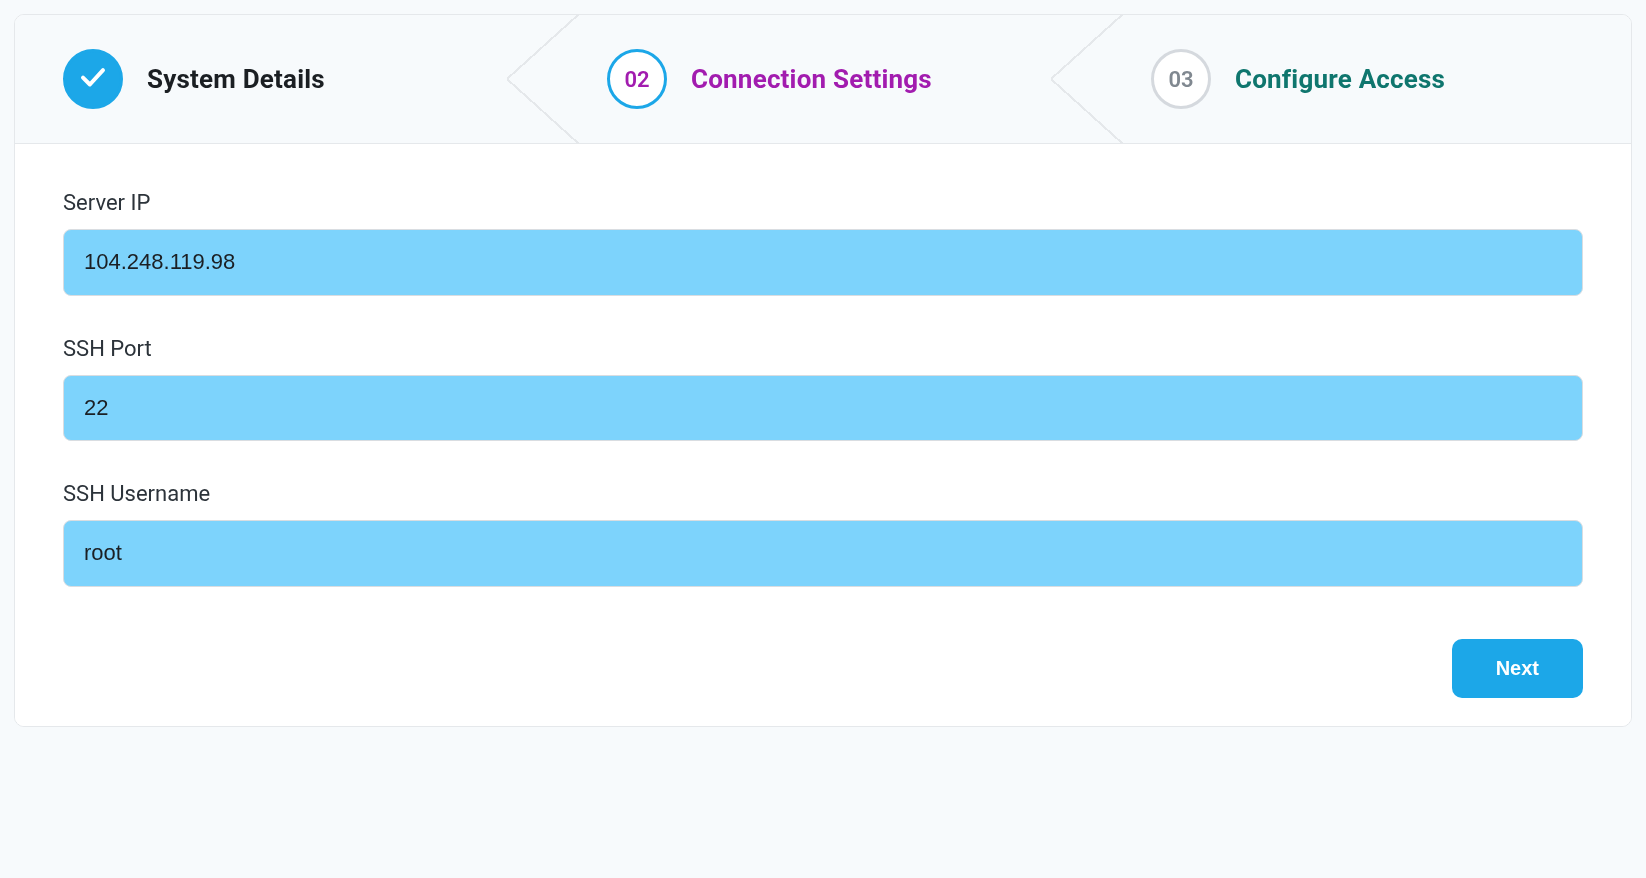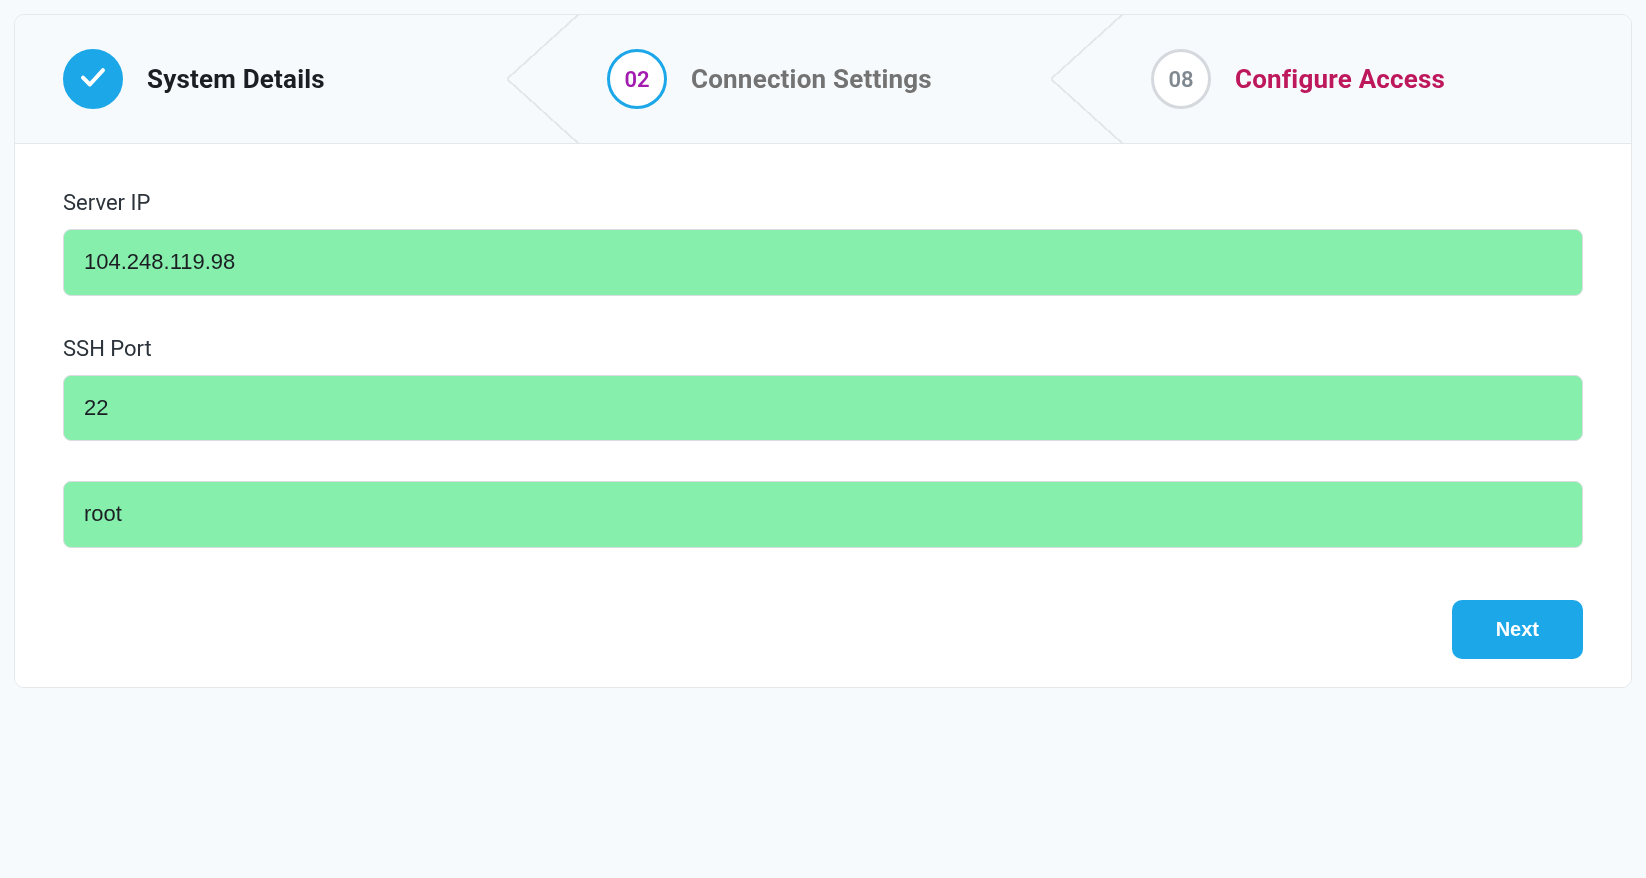--- a/index.html
+++ b/index.html
@@ -88,22 +88,22 @@
     border-color: #d5d9de;
     color: #808890;
   }
   .step-badge svg { width: 30px; height: 30px; }
   .step-title {
     font-size: 26px;
     font-weight: 700;
     letter-spacing: 0.2px;
   }
   .step.state-done .step-title { color: #1b1f23; }
-  .step.state-active .step-title { color: #737373; }
-  .step.state-pending .step-title { color: #be185d; }
+  .step.state-active .step-title { color: #a21caf; }
+  .step.state-pending .step-title { color: #0f766e; }
 
   
   .panel {
     background: #fff;
     padding: 46px 48px 32px 48px;
   }
   .form-row { margin-bottom: 40px; }
   .form-row:last-child { margin-bottom: 0; }
   .form-label {
     display: block;
@@ -113,21 +113,21 @@
     margin-bottom: 14px;
   }
   .text-input {
     width: 100%;
     font-size: 22px;
     line-height: 1.3;
     color: #1b1f23;
     padding: 18px 20px;
     border: 1px solid #d9dde1;
     border-radius: 8px;
-    background: #86efac;
+    background: #7dd3fc;
     outline: none;
   }
 
   
   .footer {
     display: flex;
     justify-content: flex-end;
     padding: 20px 48px 28px 48px;
     background: #fff;
   }
@@ -160,39 +160,40 @@
         </div>
         <div class="step-title">System Details</div>
       </div>
 
       <div class="step state-active">
         <div class="step-badge">02</div>
         <div class="step-title">Connection Settings</div>
       </div>
 
       <div class="step state-pending">
-        <div class="step-badge">08</div>
+        <div class="step-badge">03</div>
         <div class="step-title">Configure Access</div>
       </div>
 
     </div>
 
     <div class="panel">
 
       <div class="form-row">
         <label class="form-label">Server IP</label>
         <input type="text" class="text-input" value="104.248.119.98" style="">
       </div>
 
       <div class="form-row">
         <label class="form-label">SSH Port</label>
         <input type="text" class="text-input" value="22" style="">
       </div>
 
       <div class="form-row">
+        <label class="form-label">SSH Username</label>
         <input type="text" class="text-input" value="root" style="">
       </div>
 
     </div>
 
     <div class="footer">
       <button class="btn-primary">Next</button>
     </div>
 
   </div>

